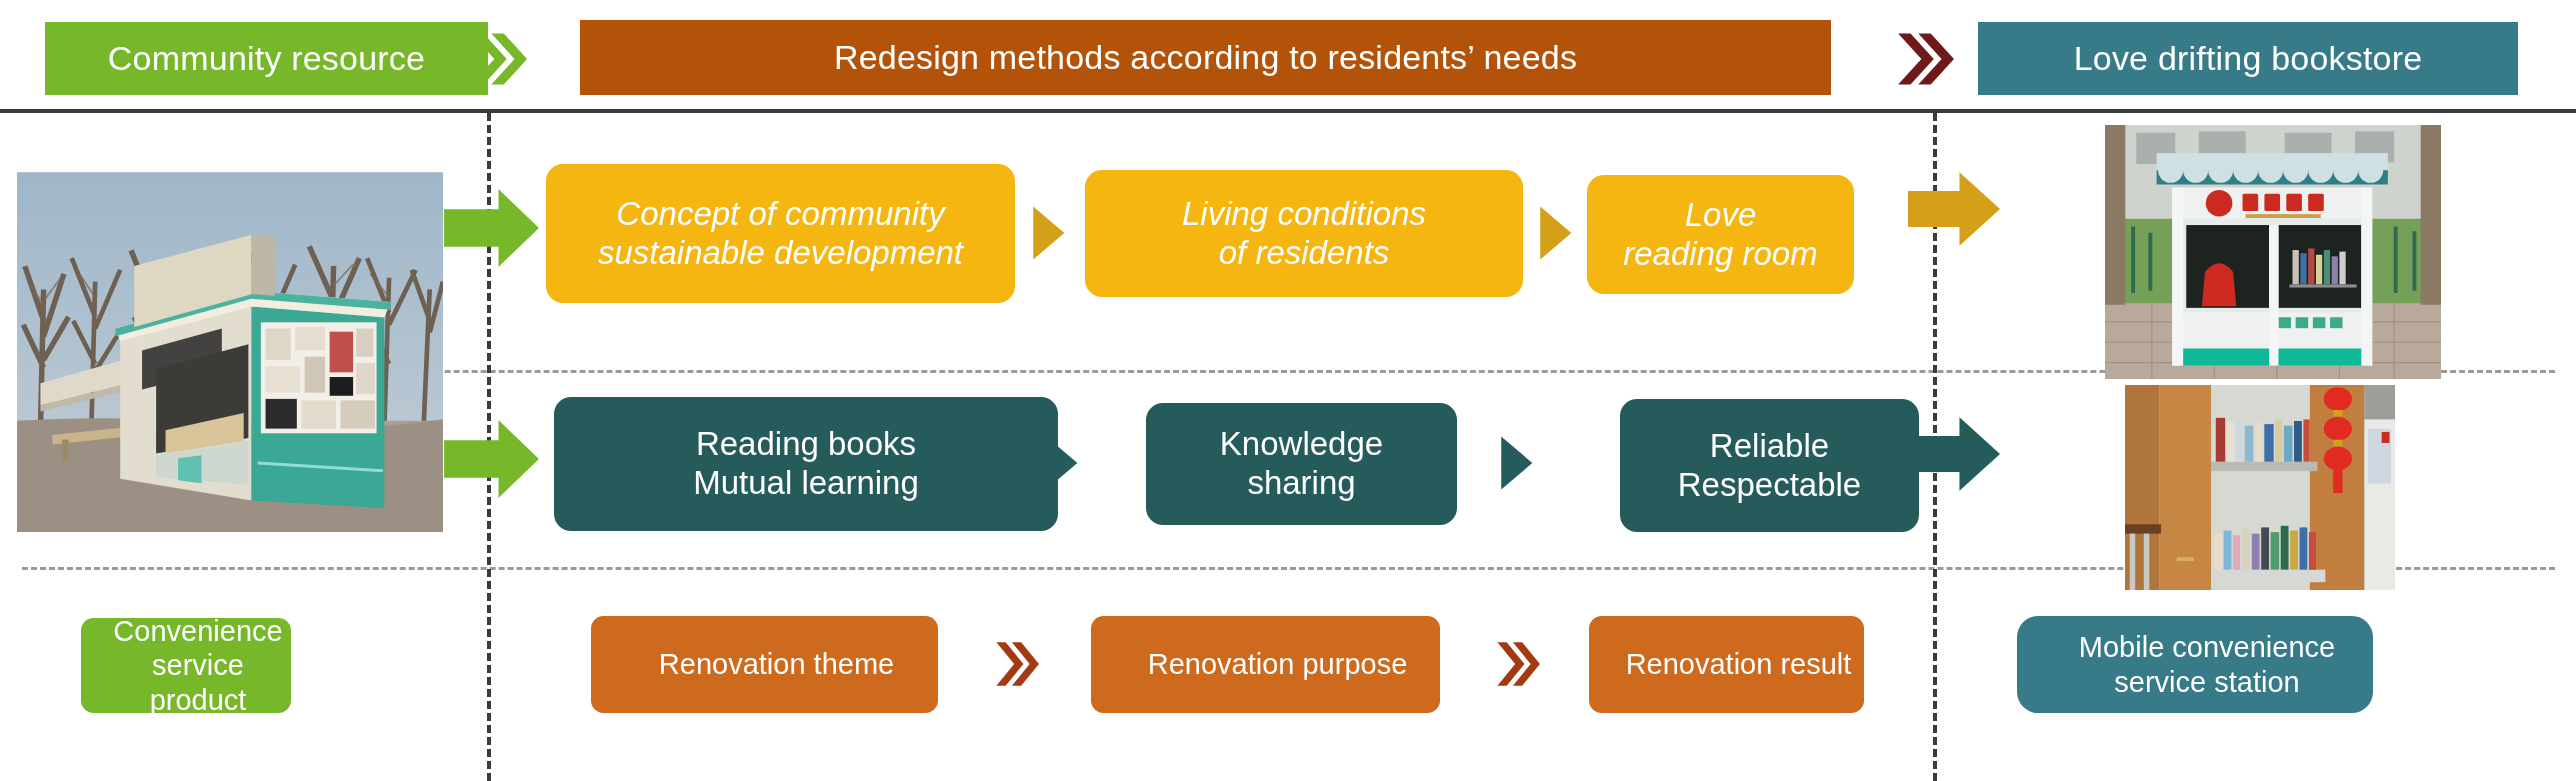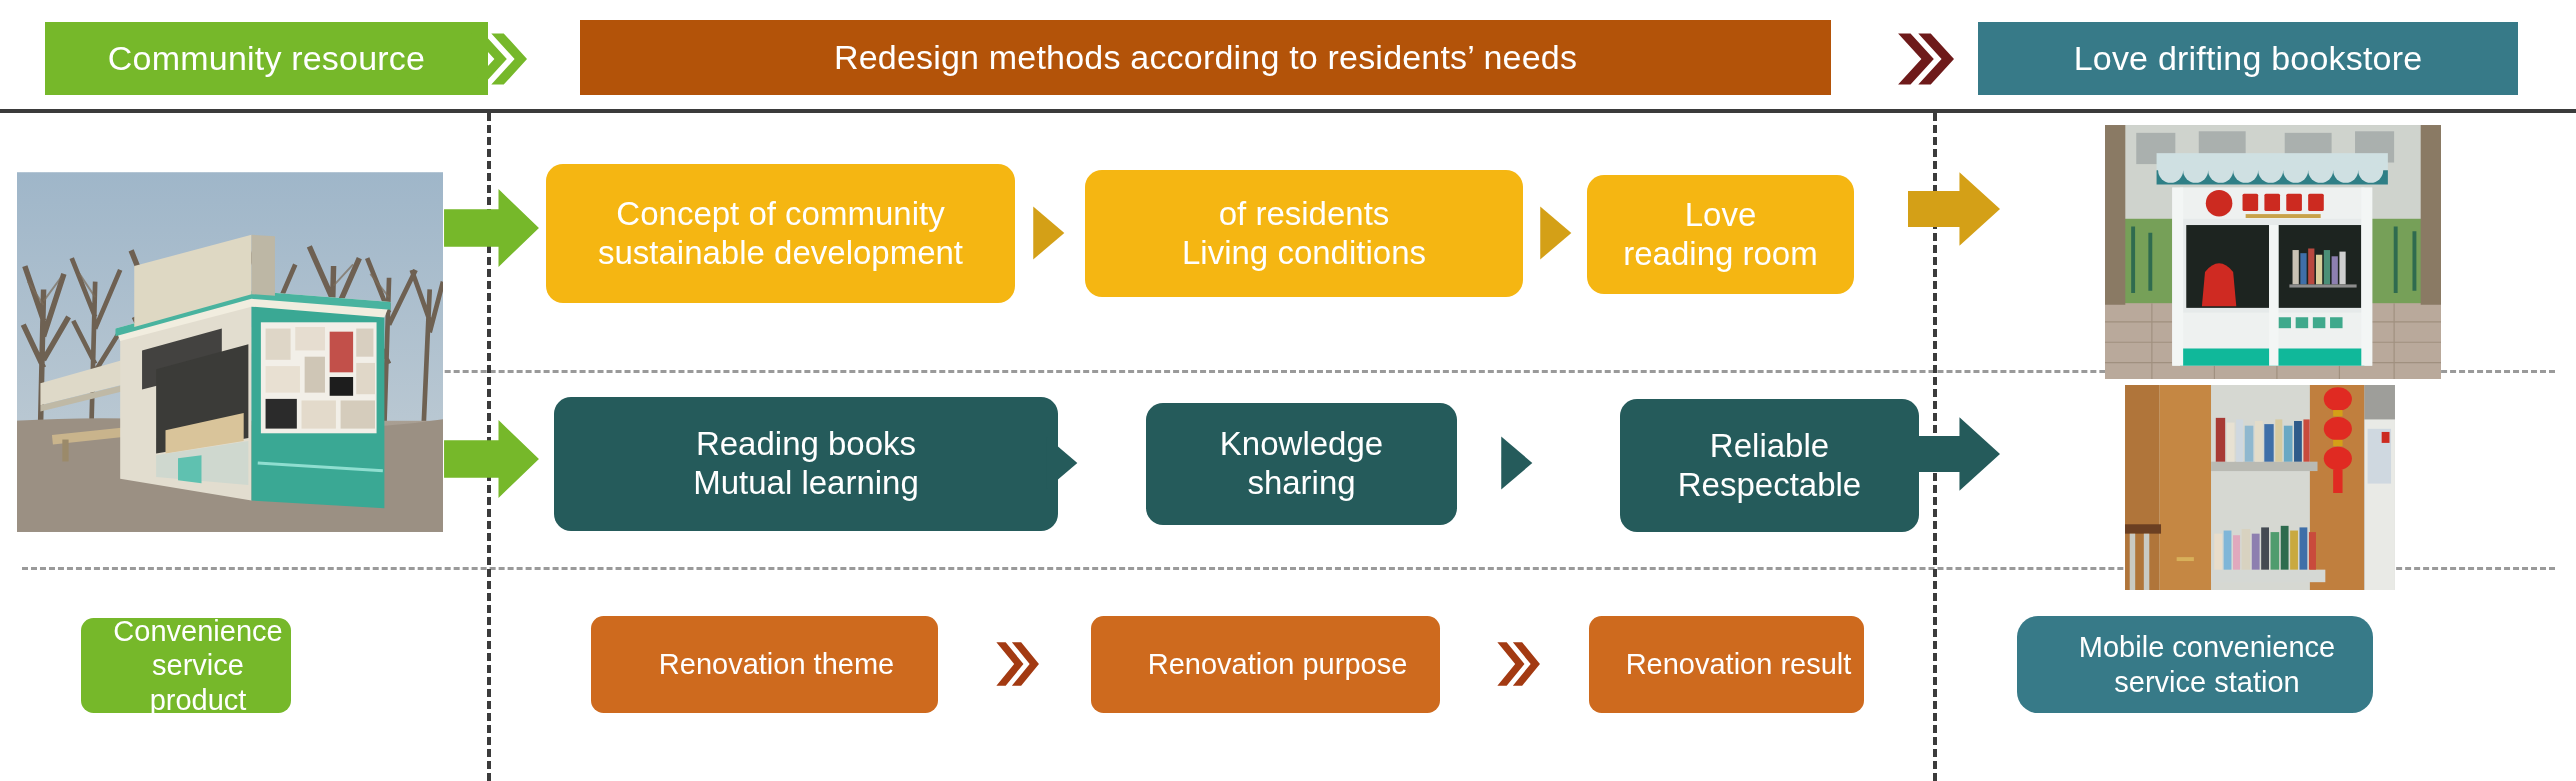--- a/index.html
+++ b/index.html
@@ -93,21 +93,21 @@
     justify-content: center;
     text-align: center;
     color: #ffffff;
     border-radius: 17px;
     line-height: 1.18;
     padding: 0 11px;
     box-sizing: border-box;
   }
   .pbox span { display: block; }
 
-  .row-yellow .pbox { background: #F5B612; font-size: 33px; }
+  .row-yellow .pbox { background: #F5B612; font-size: 33px; font-style: italic; }
   .row-teal   .pbox { background: #255B5B; font-size: 33px; }
   .row-bottom .pbox { font-size: 29px; border-radius: 12.5px; padding-left: 35px; }
 
   
   #y1 { left: 546px;  top: 164px; width: 469px; height: 139px; }
   #y2 { left: 1085px; top: 170px; width: 438px; height: 127px; }
   #y3 { left: 1587px; top: 175px; width: 267px; height: 119px; }
 
   
   #t1 { left: 554px;  top: 397px; width: 504px; height: 134px; text-align: center; }
@@ -407,22 +407,22 @@
         <span>sustainable development</span>
       </div>
     </div>
 
     <svg class="tri" id="tri-y1" viewBox="0 0 46 72">
       <path d="M4 2 L44 36 L4 70 Z" fill="#D4A017"></path>
     </svg>
 
     <div class="pbox" id="y2">
       <div>
+        <span>Living conditions</span>
         <span>of residents</span>
-        <span>Living conditions</span>
       </div>
     </div>
 
     <svg class="tri" id="tri-y2" viewBox="0 0 46 72">
       <path d="M4 2 L44 36 L4 70 Z" fill="#D4A017"></path>
     </svg>
 
     <div class="pbox" id="y3">
       <div>
         <span>Love</span>

